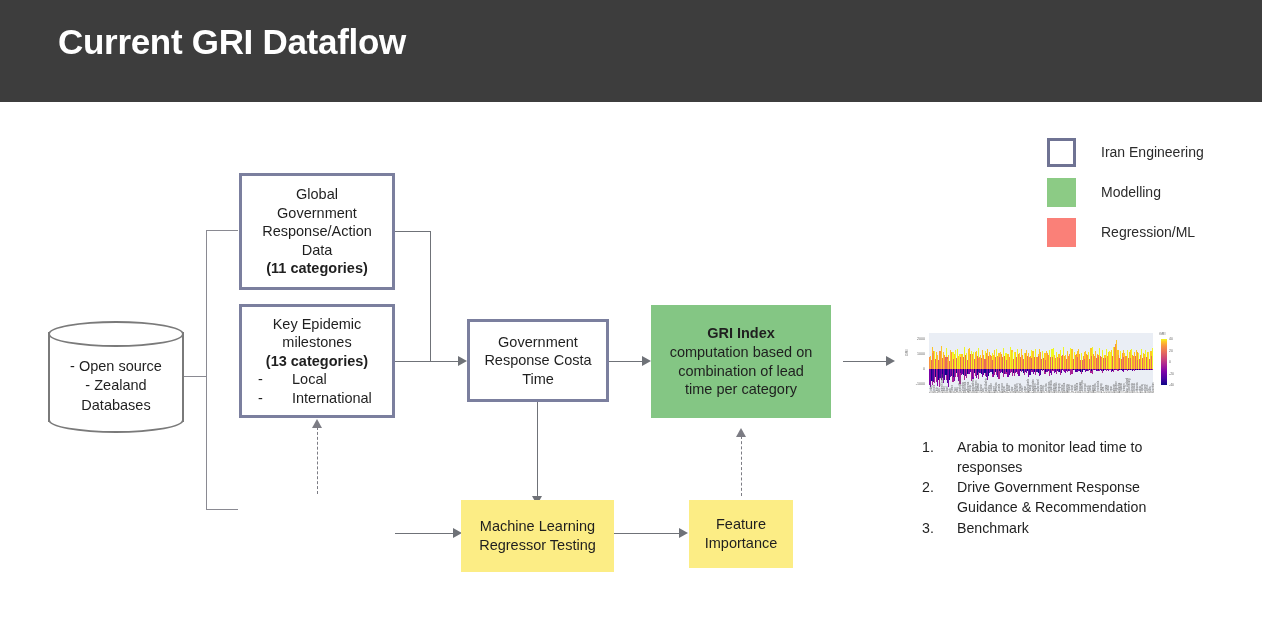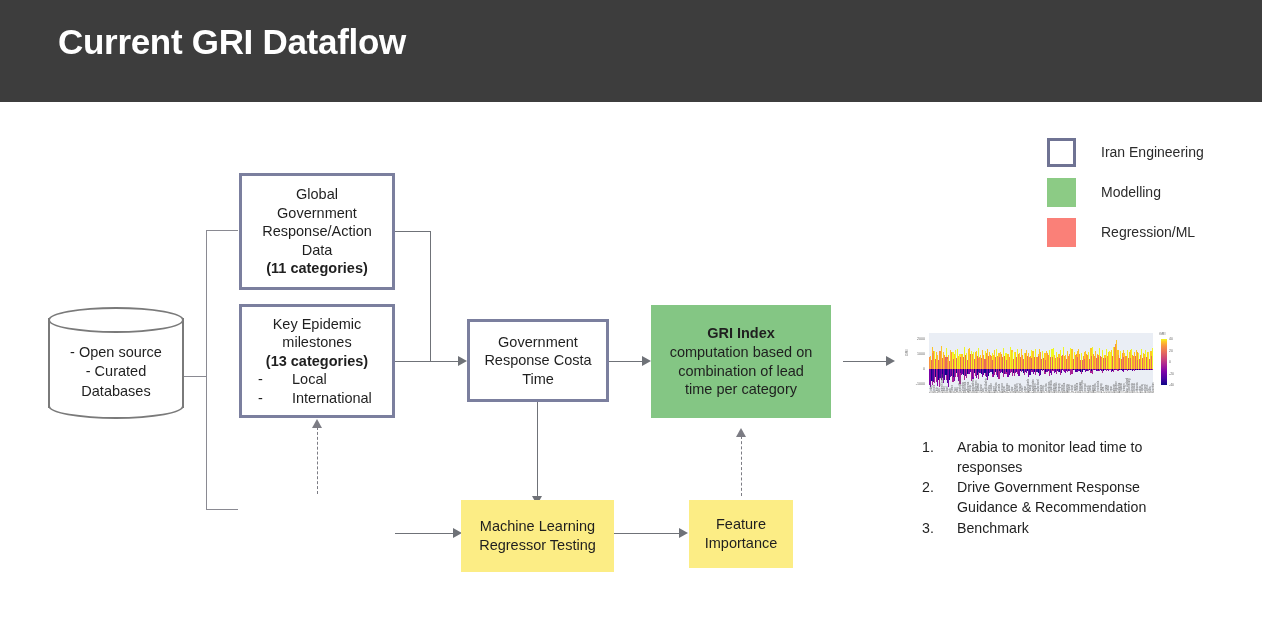--- a/index.html
+++ b/index.html
@@ -75,21 +75,21 @@
     display: block;
     text-align: left;
     padding-left: 10px;
   }
   .sub-dash .dash { display: inline-block; width: 34px; }
 
   
   #db-cylinder {
     position: absolute;
     left: 48px;
-    top: 205px;
+    top: 219px;
     width: 136px;
     height: 112px;
   }
   #db-body {
     position: absolute;
     left: 0; top: 11px;
     width: 136px; height: 90px;
     box-sizing: border-box;
     border-left: 2.5px solid #7a7a7a;
     border-right: 2.5px solid #7a7a7a;
@@ -274,21 +274,21 @@
 <div id="slide-title">Current GRI Dataflow</div>
 
 <div id="canvas">
 
   <div id="db-cylinder">
     <div id="db-body"></div>
     <div id="db-bottom"></div>
     <div id="db-top"></div>
     <div id="db-label">
       <div>- Open source</div>
-      <div>- Curated</div>
+      <div>- Zealand</div>
       <div>Databases</div>
     </div>
   </div>
 
   <div class="ln ln-h" style="left:184px; top:274px; width:22px;"></div>
   <div class="ln ln-v" style="left:206px; top:128px; height:280px;"></div>
   <div class="ln ln-h" style="left:206px; top:128px; width:32px;"></div>
   <div class="ln ln-h" style="left:206px; top:407px; width:32px;"></div>
 
   <div class="node node-de" style="left:239px; top:71px; width:156px; height:117px;">

